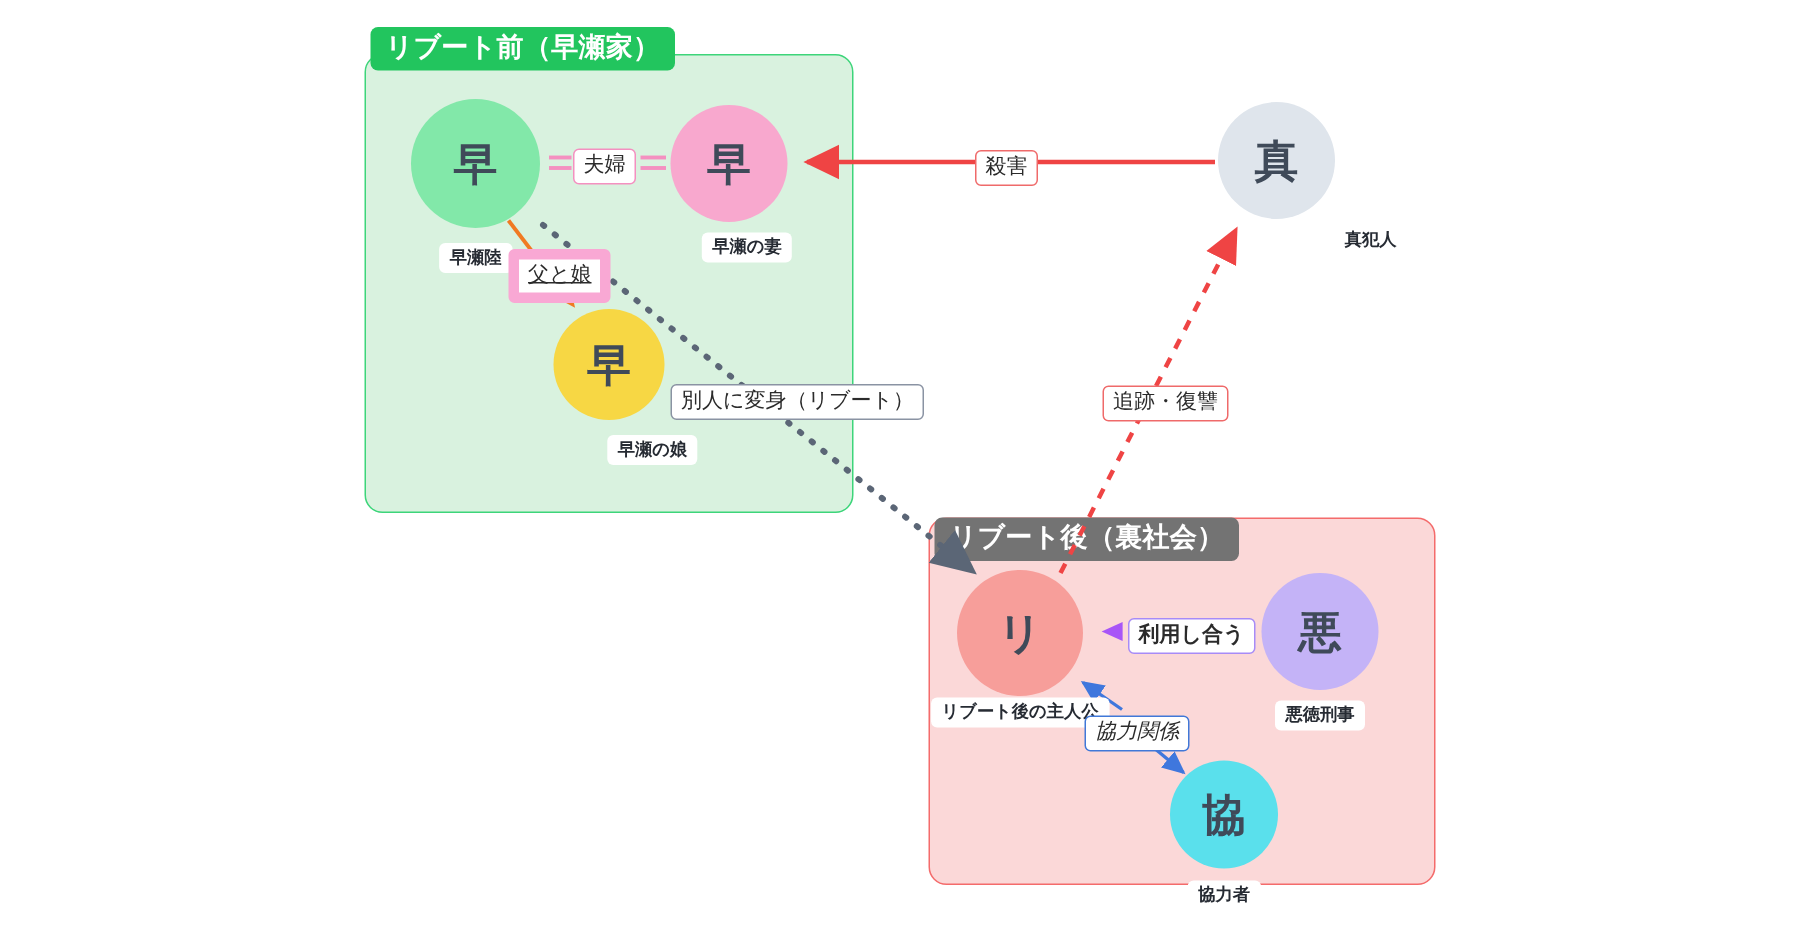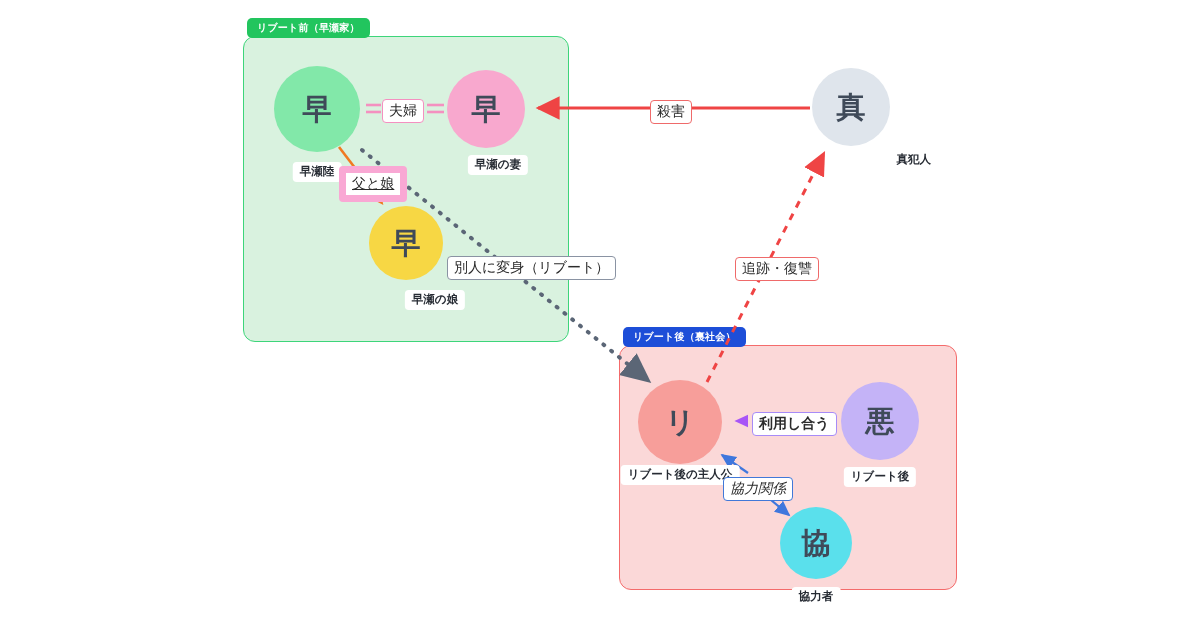--- a/index.html
+++ b/index.html
@@ -18,29 +18,29 @@
     left:243px;top:36px;width:326px;height:306px;
     background:#d9f2df;border:1.5px solid #3dd57a;
   }
   .group.after{
     left:619px;top:345px;width:338px;height:245px;
     background:#fbd8d8;border:1.5px solid #f46b6b;
   }
   .group-title{
     position:absolute;
     color:#ffffff;
-    font-size:10px;font-weight:bold;
+    font-size:18px;font-weight:bold;
     padding:4px 10px 5px 10px;
     border-radius:5px;
     white-space:nowrap;
     letter-spacing:.2px;
     line-height:1.1;
   }
   .group-title.before{left:247px;top:18px;background:#22c55e;}
-  .group-title.after{left:623px;top:327px;background:#1d4ed8;}
+  .group-title.after{left:623px;top:345px;background:#737373;}
 
   
   .node{position:absolute;}
   .node .circle{
     position:absolute;left:0;top:0;
     border-radius:50%;
     display:flex;align-items:center;justify-content:center;
     color:#3f4a59;
     font-size:29px;font-weight:bold;
     line-height:1;
@@ -201,21 +201,21 @@
     <div class="nlabel">真犯人</div>
   </div>
 
   <div class="node" id="node-reboot-hero">
     <div class="circle">リ</div>
     <div class="nlabel">リブート後の主人公</div>
   </div>
 
   <div class="node" id="node-corrupt-detective">
     <div class="circle">悪</div>
-    <div class="nlabel">リブート後</div>
+    <div class="nlabel">悪徳刑事</div>
   </div>
 
   <div class="node" id="node-collaborator">
     <div class="circle">協</div>
     <div class="nlabel">協力者</div>
   </div>
 
   <div class="edge-label" id="label-marriage">夫婦</div>
   <div class="edge-label" id="label-murder">殺害</div>
   <div class="edge-label" id="label-father-daughter">父と娘</div>

